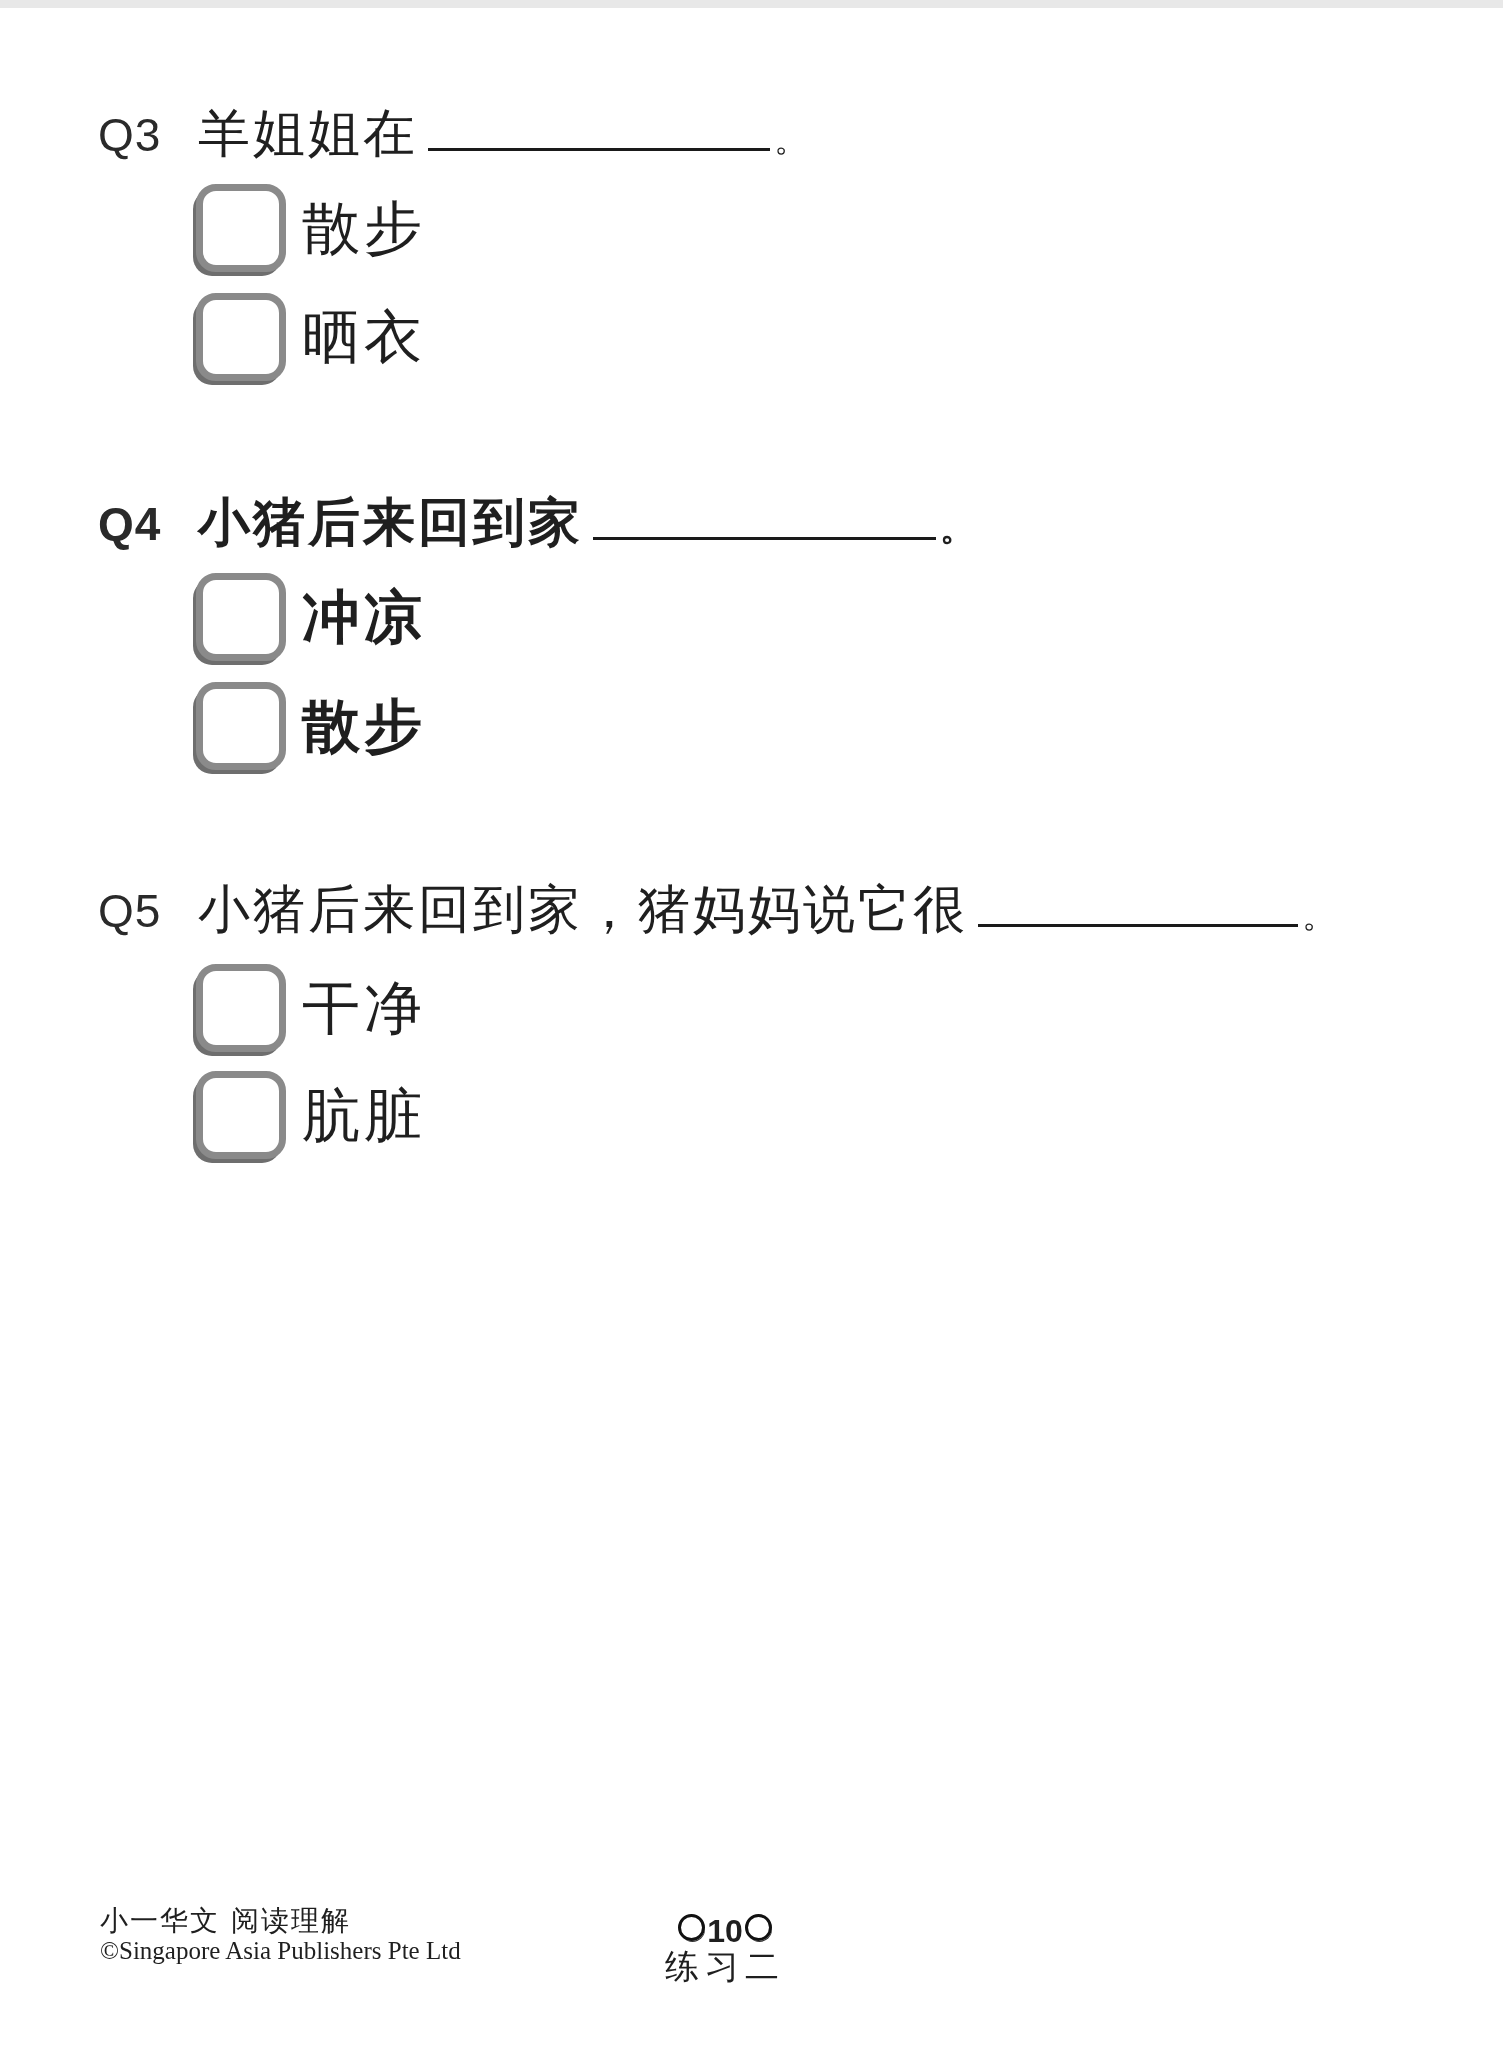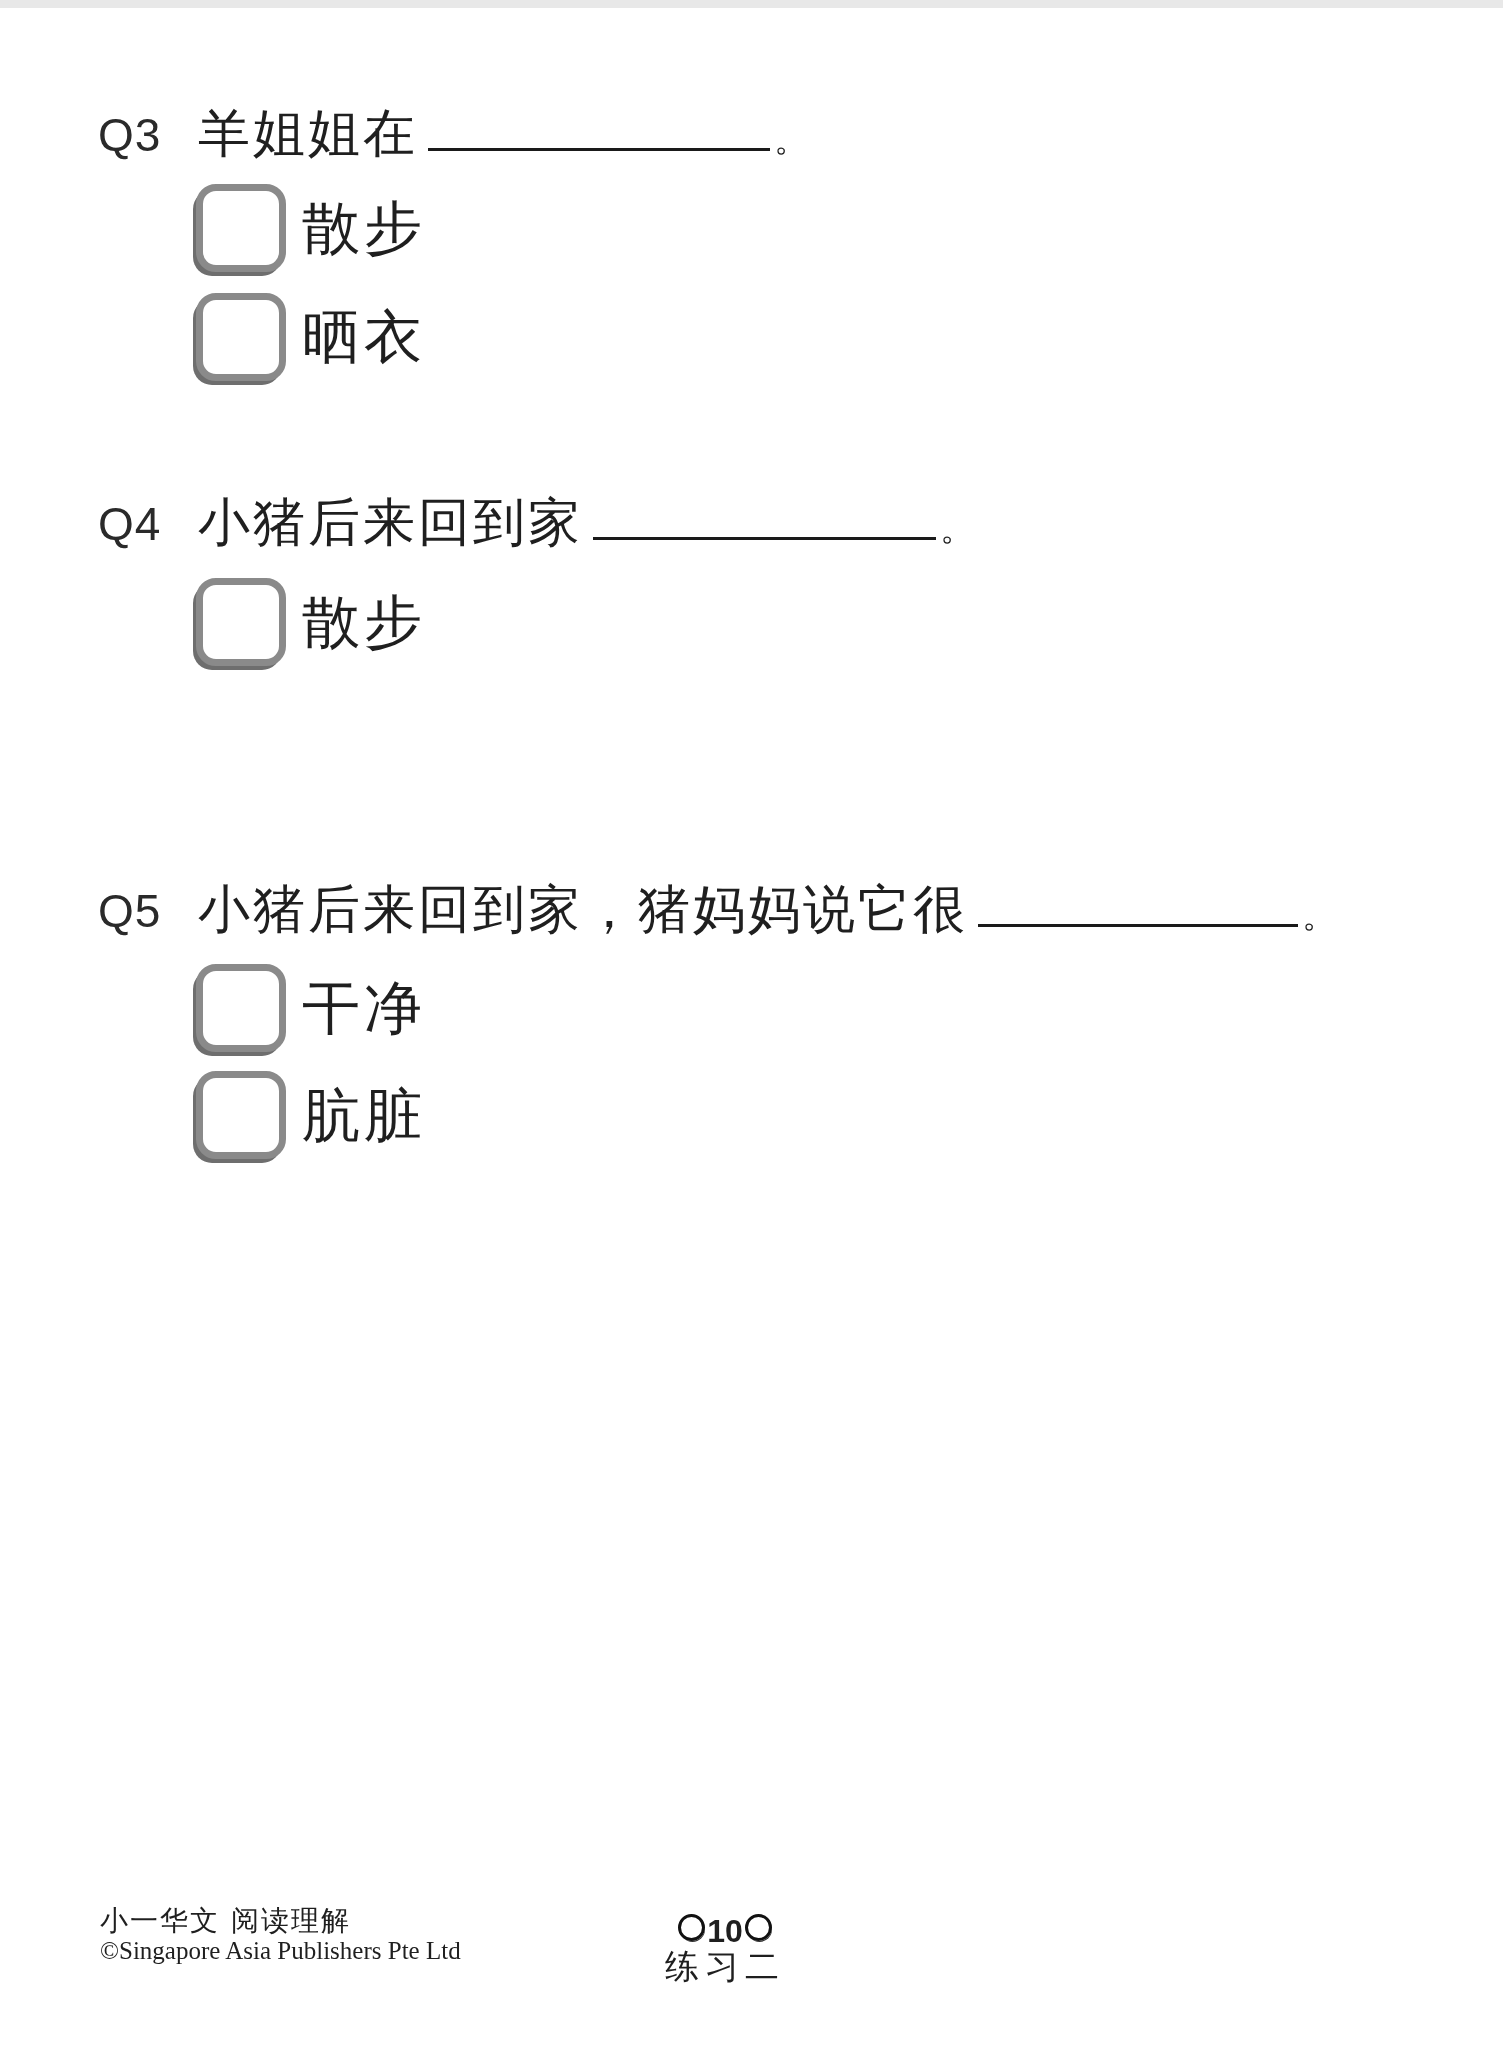--- a/index.html
+++ b/index.html
@@ -64,26 +64,30 @@
     <div class="option opt-1">
       <span class="checkbox"></span>
       <span class="opt-label">散步</span>
     </div>
     <div class="option opt-2">
       <span class="checkbox"></span>
       <span class="opt-label">晒衣</span>
     </div>
   </section>
 
-  <section class="question q4" style="top:481px;">
+  <section class="question q4" style="top:481px;font-weight:bold;">
     <div class="q-row">
       <span class="q-label">Q4</span>
       <span class="q-text">小猪后来回到家</span>
       <span class="blank" style="width:343px;"></span>
       <span class="period">。</span>
+    </div>
+    <div class="option opt-1">
+      <span class="checkbox"></span>
+      <span class="opt-label">冲凉</span>
     </div>
     <div class="option opt-2">
       <span class="checkbox"></span>
       <span class="opt-label">散步</span>
     </div>
   </section>
 
   <section class="question q5" style="top:868px;">
     <div class="q-row">
       <span class="q-label">Q5</span>

